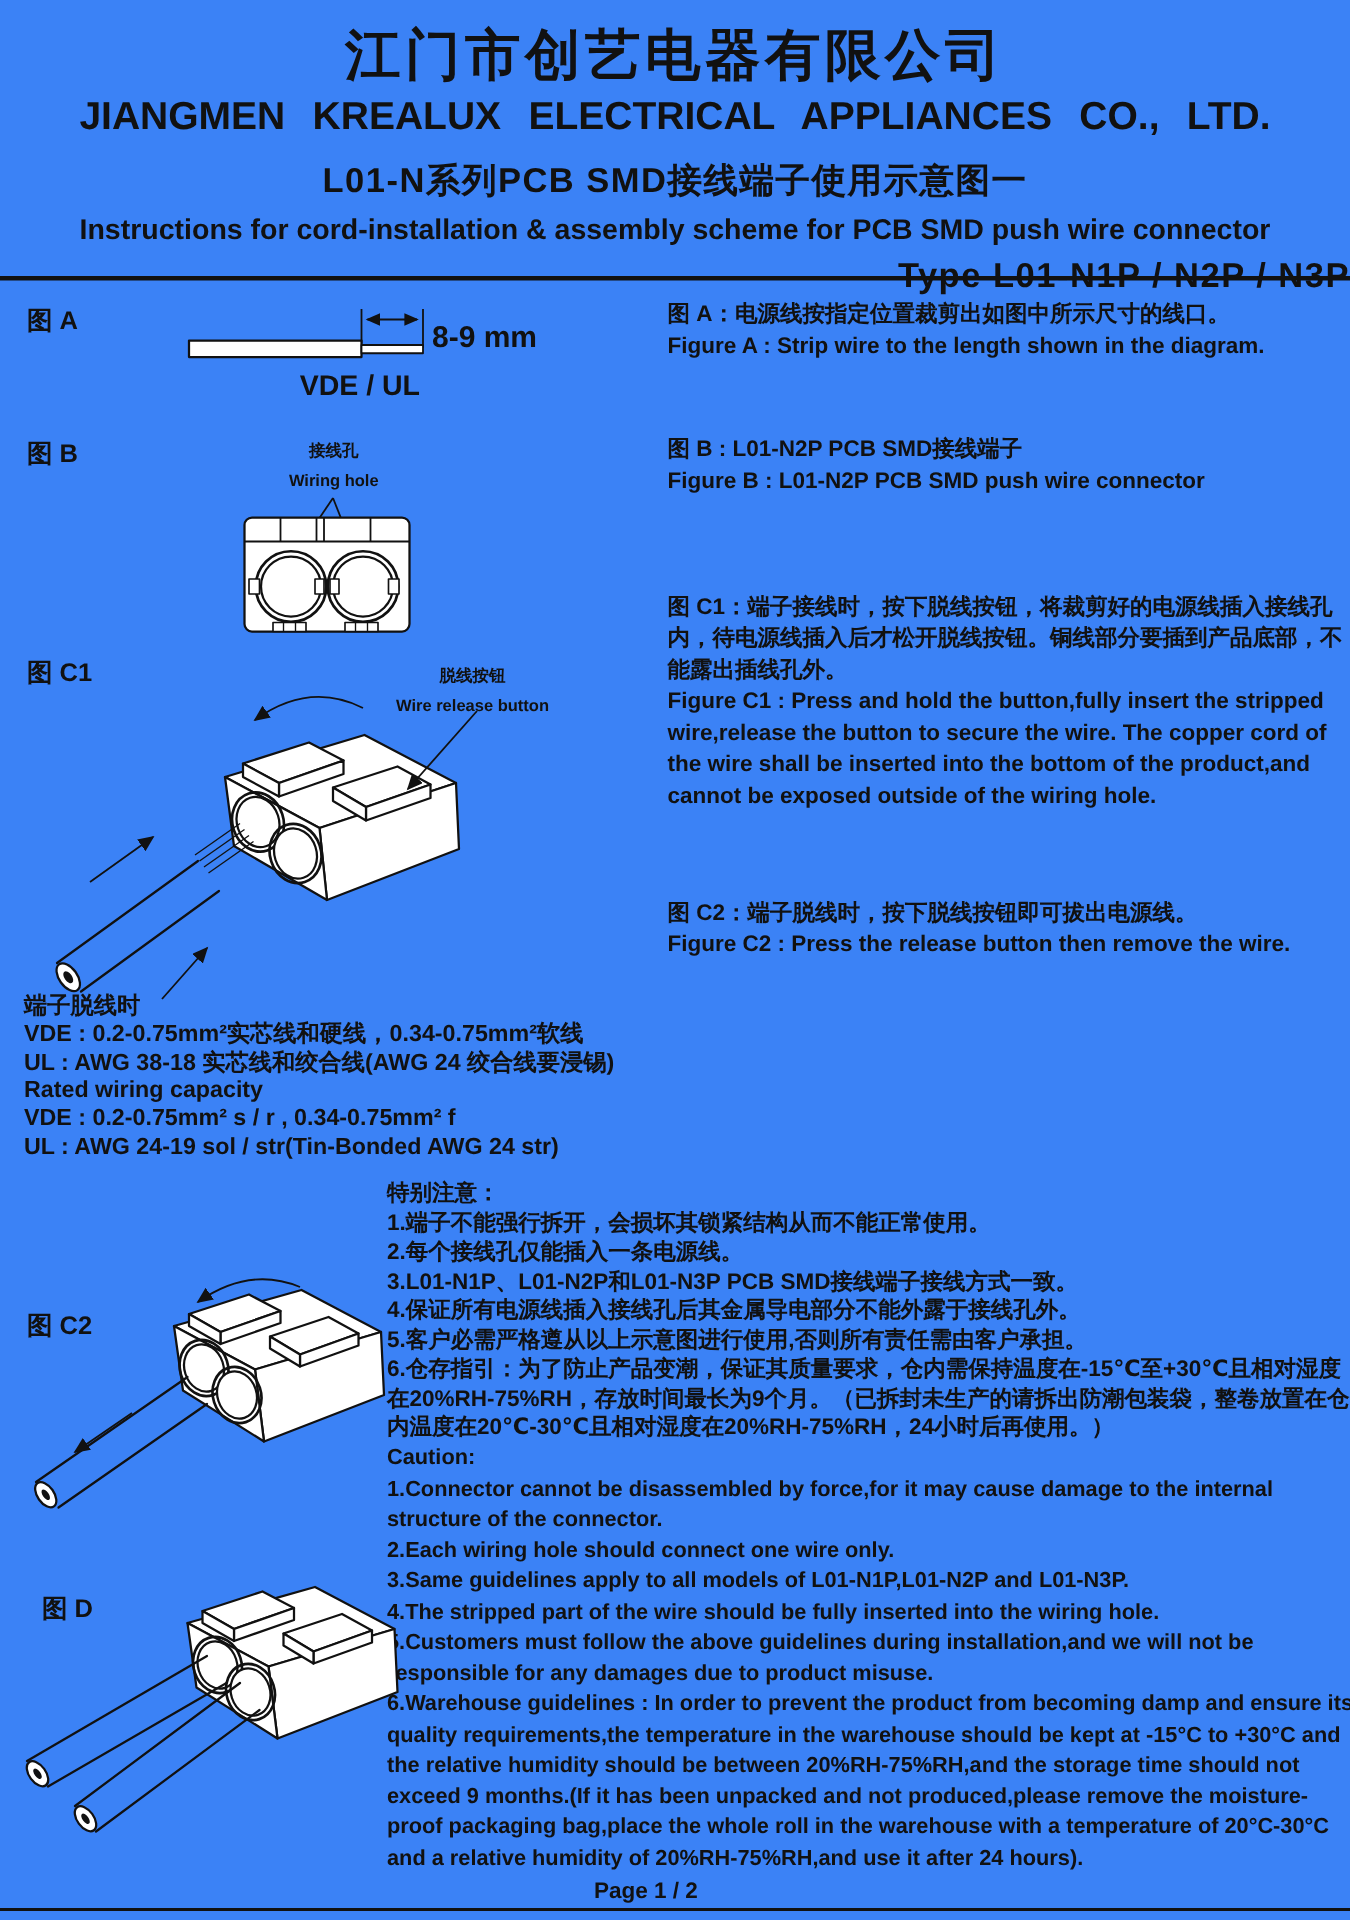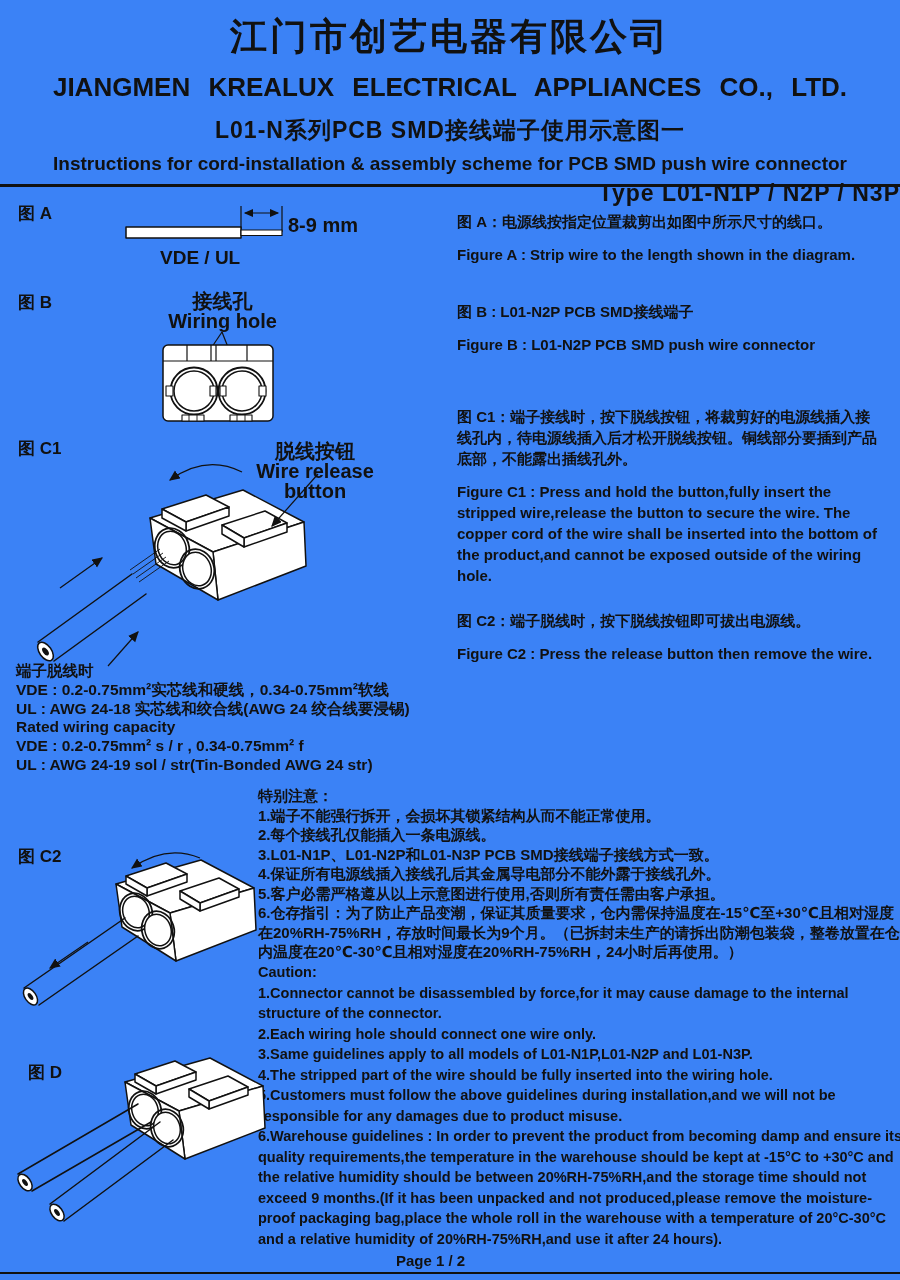--- a/index.html
+++ b/index.html
@@ -5,35 +5,35 @@
   html,body{margin:0;padding:0;background:#888;}
   .page{
     position:relative;width:900px;height:1280px;margin:0 auto;
     background:#3b82f6;color:#111;overflow:hidden;
     font-family:"Liberation Sans","DejaVu Sans",sans-serif;
     font-weight:bold;
   }
   
   .header{position:absolute;top:12px;left:0;width:100%;text-align:center;}
   .h-cn{font-size:37px;letter-spacing:3px;}
-  .h-en{font-size:26px;margin-top:10px;word-spacing:11px;}
+  .h-en{font-size:26px;word-spacing:11px;}
   .h-sub-cn{font-size:23px;margin-top:12px;letter-spacing:1px;}
   .h-sub-en{font-size:19px;margin-top:7px;}
   .h-type{font-size:23px;margin-top:5px;letter-spacing:1px;text-align:right;}
   .rule{position:absolute;left:0;width:900px;background:#111;}
   .rule-top{top:184px;height:3px;}
   .rule-bottom{top:1272px;height:2px;}
   
   .fig-label{position:absolute;font-size:17px;}
-  .ann{position:absolute;font-size:20px;text-align:center;line-height:20px;}
+  .ann{position:absolute;font-size:11px;text-align:center;line-height:20px;}
   .dim-label{position:absolute;font-size:20px;margin-top:12px;}
-  .wire-std{position:absolute;font-size:19px;width:120px;text-align:left;}
+  .wire-std{position:absolute;font-size:19px;width:120px;text-align:right;}
   
   .desc{position:absolute;left:425px;width:472px;font-size:15px;line-height:21px;}
-  .desc div{margin:12px;padding-left:20px;}
+  .desc div{margin:0;padding-left:20px;}
   
   .rated{position:absolute;left:16px;top:662px;width:404px;font-size:15.5px;line-height:18.8px;}
   
   .notes{position:absolute;left:258px;top:786px;width:644px;}
   .note-title-cn,.note-item-cn{font-size:15px;line-height:19.5px;}
   .note-title-en{font-size:14.5px;line-height:21px;}
   .note-item-en{font-size:14.5px;line-height:20.5px;}
   .page-label{position:absolute;left:396px;top:1252px;font-size:15px;}
   
   svg{position:absolute;overflow:visible;}
@@ -164,21 +164,21 @@
 
   <div class="desc" style="top:394px;">
     <div>图 C1：端子接线时，按下脱线按钮，将裁剪好的电源线插入接线孔内，待电源线插入后才松开脱线按钮。铜线部分要插到产品底部，不能露出插线孔外。</div>
     <div>Figure C1 : Press and hold the button,fully insert the stripped wire,release the button to secure the wire. The copper cord of the wire shall be inserted into the bottom of the product,and cannot be exposed outside of the wiring hole.</div>
   </div>
 
   <div class="rated">
 
   <div class="rated-line">端子脱线时</div>
       <div class="rated-line">VDE : 0.2-0.75mm²实芯线和硬线，0.34-0.75mm²软线</div>
-      <div class="rated-line">UL : AWG 24-18 实芯线和绞合线(AWG 24 绞合线要浸锡)</div>
+      <div class="rated-line">UL : AWG 38-18 实芯线和绞合线(AWG 24 绞合线要浸锡)</div>
       <div class="rated-line">Rated wiring capacity</div>
       <div class="rated-line">VDE : 0.2-0.75mm² s / r , 0.34-0.75mm² f</div>
       <div class="rated-line">UL : AWG 24-19 sol / str(Tin-Bonded AWG 24 str)</div>
     </div>
 
   <div class="desc" style="top:598px;">
     <div>图 C2：端子脱线时，按下脱线按钮即可拔出电源线。</div>
     <div>Figure C2 : Press the release button then remove the wire.</div>
   </div>
 
@@ -198,21 +198,21 @@
 
     <div class="note-item-en">1.Connector cannot be disassembled by force,for it may cause damage to the internal structure of the connector.</div>
         <div class="note-item-en">2.Each wiring hole should connect one wire only.</div>
         <div class="note-item-en">3.Same guidelines apply to all models of L01-N1P,L01-N2P and L01-N3P.</div>
         <div class="note-item-en">4.The stripped part of the wire should be fully inserted into the wiring hole.</div>
         <div class="note-item-en">5.Customers must follow the above guidelines during installation,and we will not be responsible for any damages due to product misuse.</div>
         <div class="note-item-en">6.Warehouse guidelines : In order to prevent the product from becoming damp and ensure its quality requirements,the temperature in the warehouse should be kept at -15°C to +30°C and the relative humidity should be between 20%RH-75%RH,and the storage time should not exceed 9 months.(If it has been unpacked and not produced,please remove the moisture-proof packaging bag,place the whole roll in the warehouse with a temperature of 20°C-30°C and a relative humidity of 20%RH-75%RH,and use it after 24 hours).</div>
       </div>
   </div>
 
-  <div class="fig-label" style="left:18px;top:845px;">图 C2</div>
+  <div class="fig-label" style="left:18px;top:872px;">图 C2</div>
 
   <svg style="left:8px;top:842px;" width="260" height="180">
     <defs>
       <marker id="mC2" markerWidth="10" markerHeight="9" refX="8" refY="4" orient="auto">
         <path d="M0,0 L9,4 L0,8 Z" fill="#111"></path>
       </marker>
     </defs>
     <path class="face" d="M108,42 L193,18 L246,46 L162,71 Z"></path>
     <path class="face" d="M246,46 L248,88 L168,119 L162,71 Z"></path>
     <path class="face" d="M108,42 L162,71 L168,119 L114,85 Z"></path>

